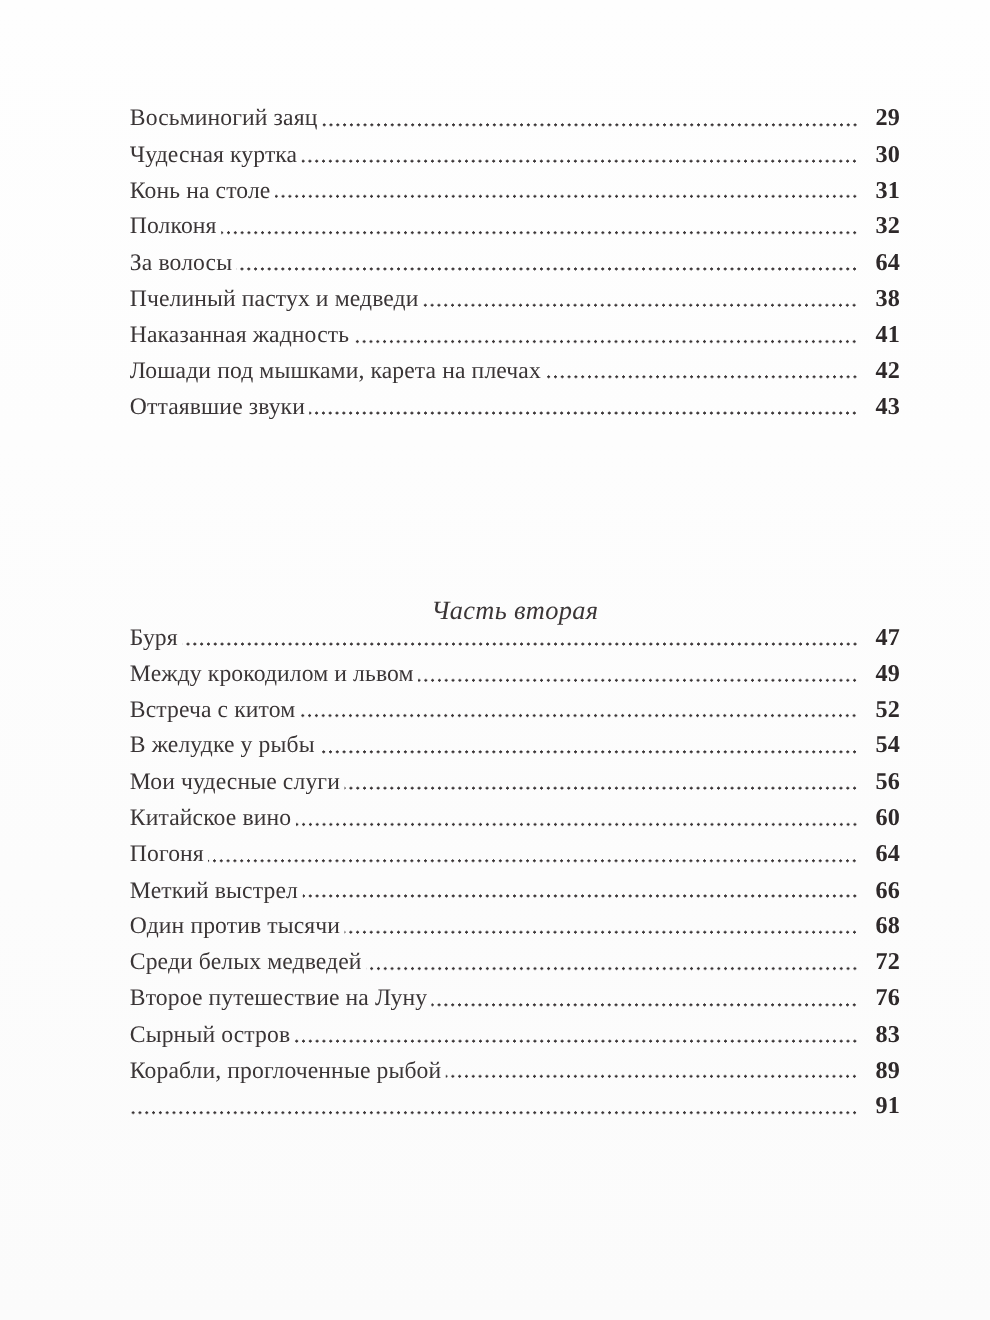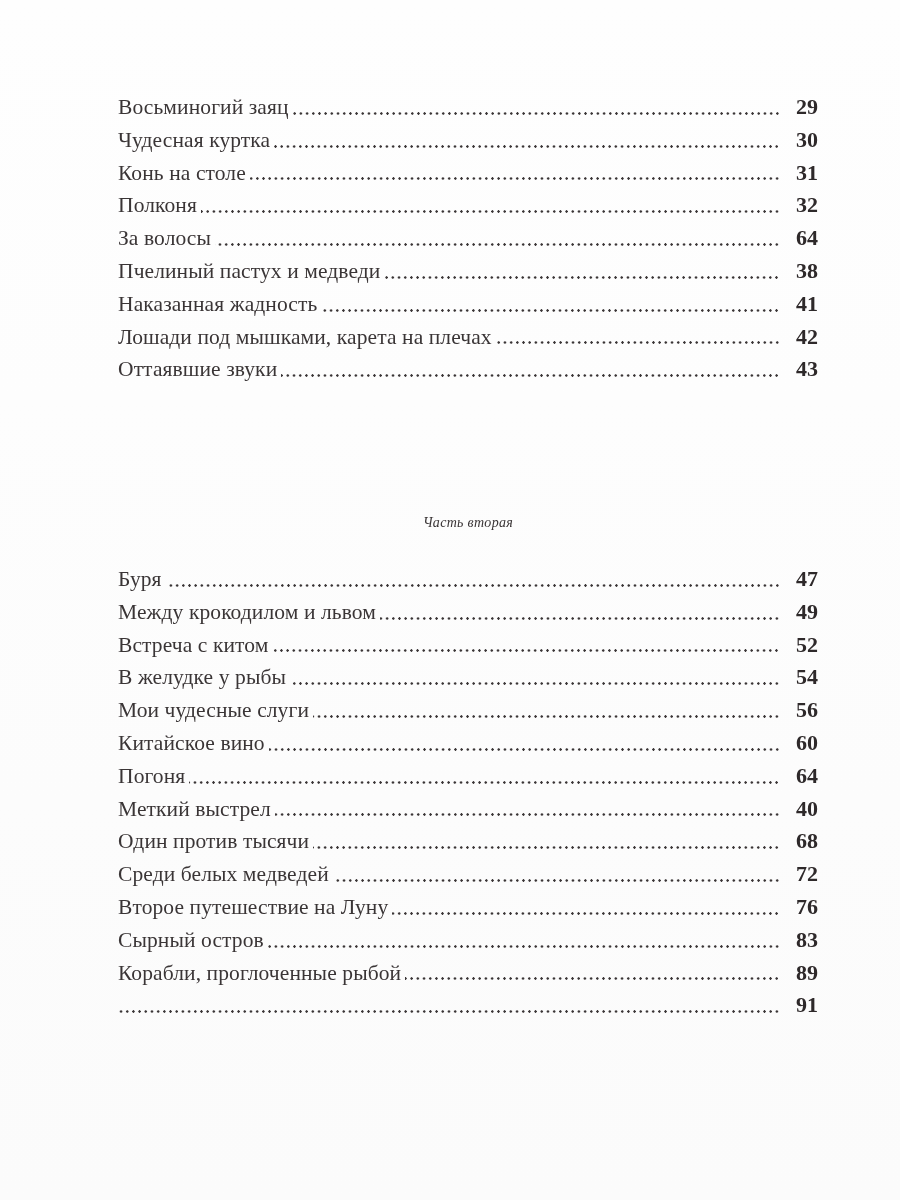--- a/index.html
+++ b/index.html
@@ -25,24 +25,24 @@
       position: absolute;
       left: 118px;
       width: 700px;
     }
     .section-1 { top: 91px; }
     .section-2 { top: 563px; }
     .section-title {
       position: absolute;
       left: 118px;
       width: 700px;
-      top: 515px;
+      top: 543px;
       text-align: center;
       font-style: italic;
-      font-size: 14px;
+      font-size: 24px;
       letter-spacing: 0.3px;
       color: #3a3536;
     }
     .toc-entry {
       display: flex;
       align-items: flex-end;
       height: 32.8px;
       line-height: 32.8px;
       font-size: 21.5px;
       white-space: nowrap;
@@ -166,21 +166,21 @@
         <span class="toc-page">60</span>
       </div>
     <div class="toc-entry">
         <span class="toc-title">Погоня</span>
         <span class="toc-leader"></span>
         <span class="toc-page">64</span>
       </div>
     <div class="toc-entry">
         <span class="toc-title">Меткий выстрел</span>
         <span class="toc-leader"></span>
-        <span class="toc-page">40</span>
+        <span class="toc-page">66</span>
       </div>
     <div class="toc-entry">
         <span class="toc-title">Один против тысячи</span>
         <span class="toc-leader"></span>
         <span class="toc-page">68</span>
       </div>
     <div class="toc-entry">
         <span class="toc-title">Среди белых медведей</span>
         <span class="toc-leader"></span>
         <span class="toc-page">72</span>

